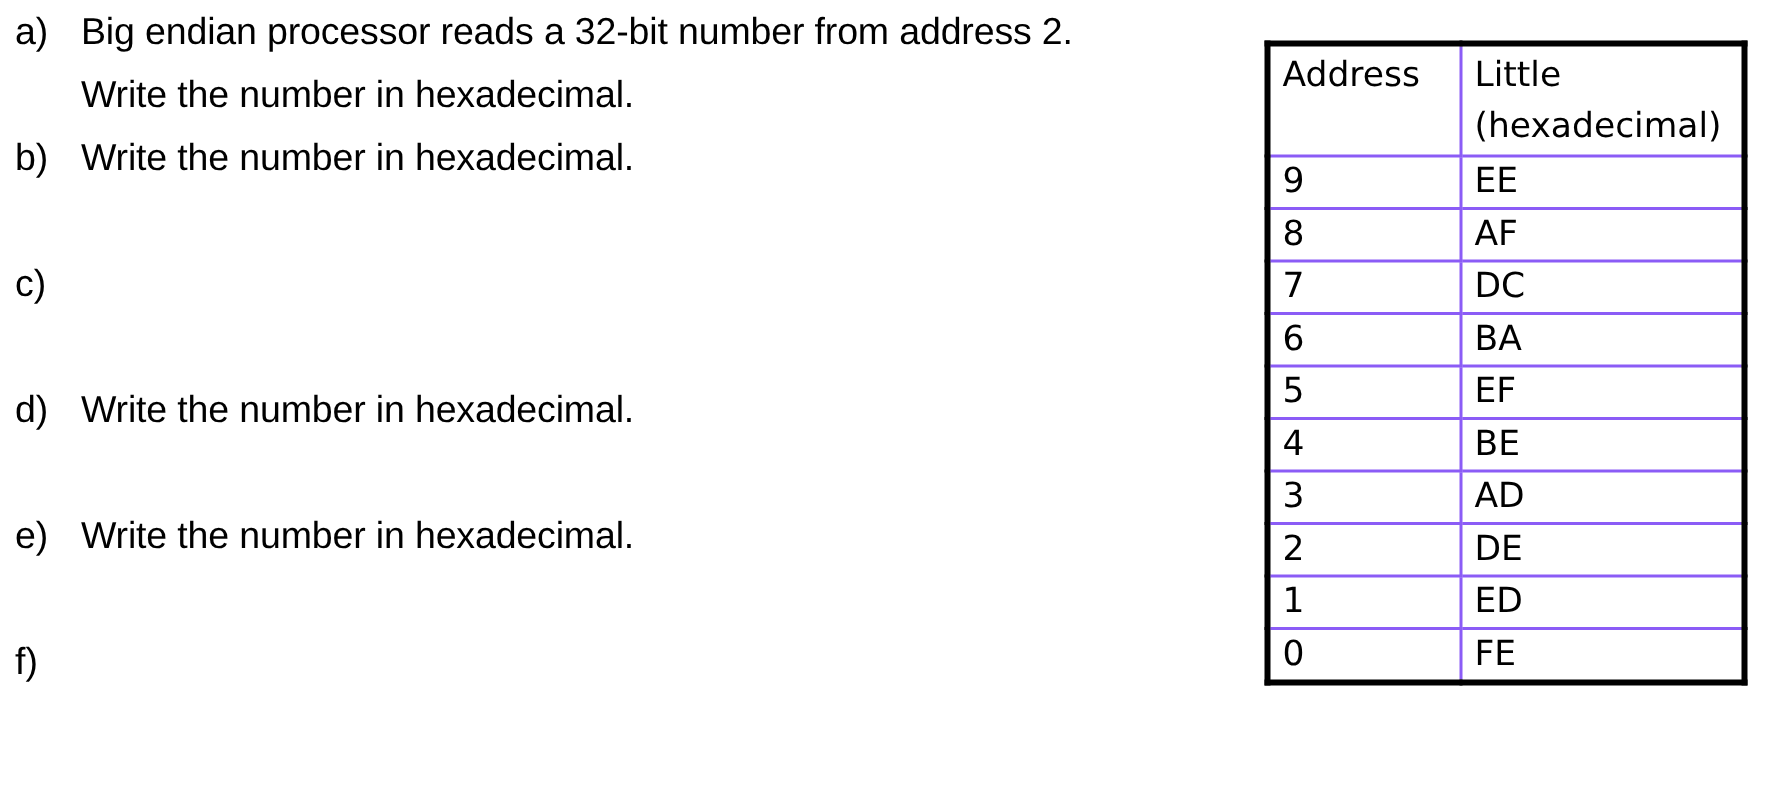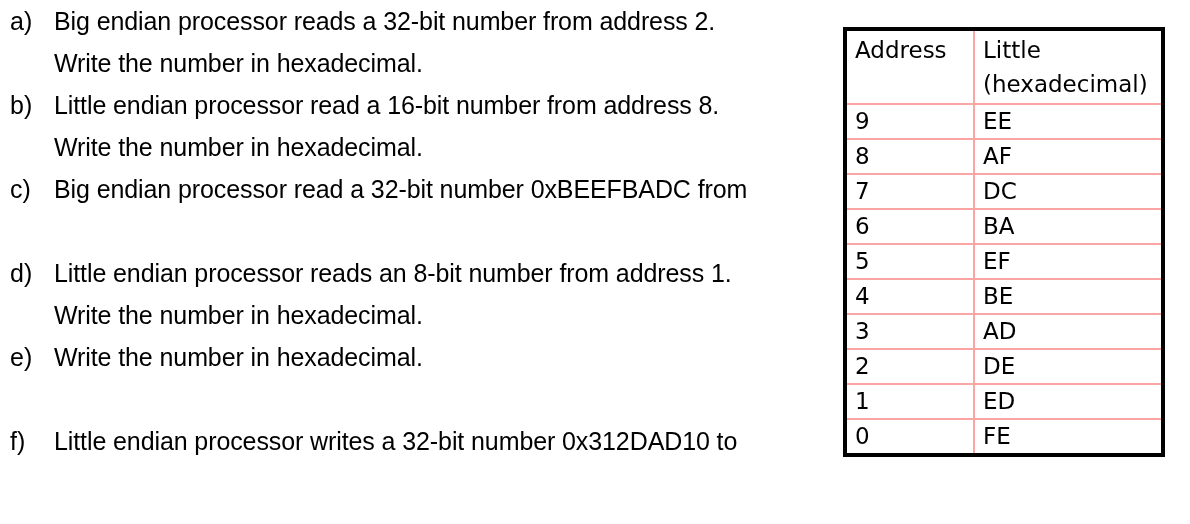--- a/index.html
+++ b/index.html
@@ -53,21 +53,21 @@
     width: 318px;
   }
   table.memory-table {
     border-collapse: collapse;
     table-layout: fixed;
     width: 318px;
     border: 4px solid #000000;
   }
   table.memory-table td,
   table.memory-table th {
-    border: 2px solid #fca5a5;
+    border: 2px solid #8b5cf6;
     padding: 0 0 0 8px;
     margin: 16px;
     text-align: left;
     vertical-align: middle;
     font-weight: normal;
     font-size: 23px;
     line-height: 33px;
     height: 33px;
     font-family: "DejaVu Sans", sans-serif;
   }
@@ -91,43 +91,39 @@
 <div class="question-list">
 
   <div class="question-item">
     <div class="question-marker">a)</div>
     <div class="question-line">Big endian processor reads a 32-bit number from address 2.</div>
     <div class="question-line">Write the number in hexadecimal.</div>
   </div>
 
   <div class="question-item">
     <div class="question-marker">b)</div>
-    <div class="question-line">Little endian processor read a 16-bit number from address 8.</div>
     <div class="question-line">Write the number in hexadecimal.</div>
   </div>
 
   <div class="question-item">
     <div class="question-marker">c)</div>
-    <div class="question-line">Big endian processor read a 32-bit number 0xBEEFBADC from</div>
   </div>
 
   <div class="question-item">
     <div class="question-marker">d)</div>
-    <div class="question-line">Little endian processor reads an 8-bit number from address 1.</div>
     <div class="question-line">Write the number in hexadecimal.</div>
   </div>
 
   <div class="question-item">
     <div class="question-marker">e)</div>
     <div class="question-line">Write the number in hexadecimal.</div>
   </div>
 
   <div class="question-item">
     <div class="question-marker">f)</div>
-    <div class="question-line">Little endian processor writes a 32-bit number 0x312DAD10 to</div>
   </div>
 
 </div>
 
 <div class="memory-table-wrap">
   <table class="memory-table">
     <colgroup>
       <col class="col-address">
       <col class="col-value">
     </colgroup>

